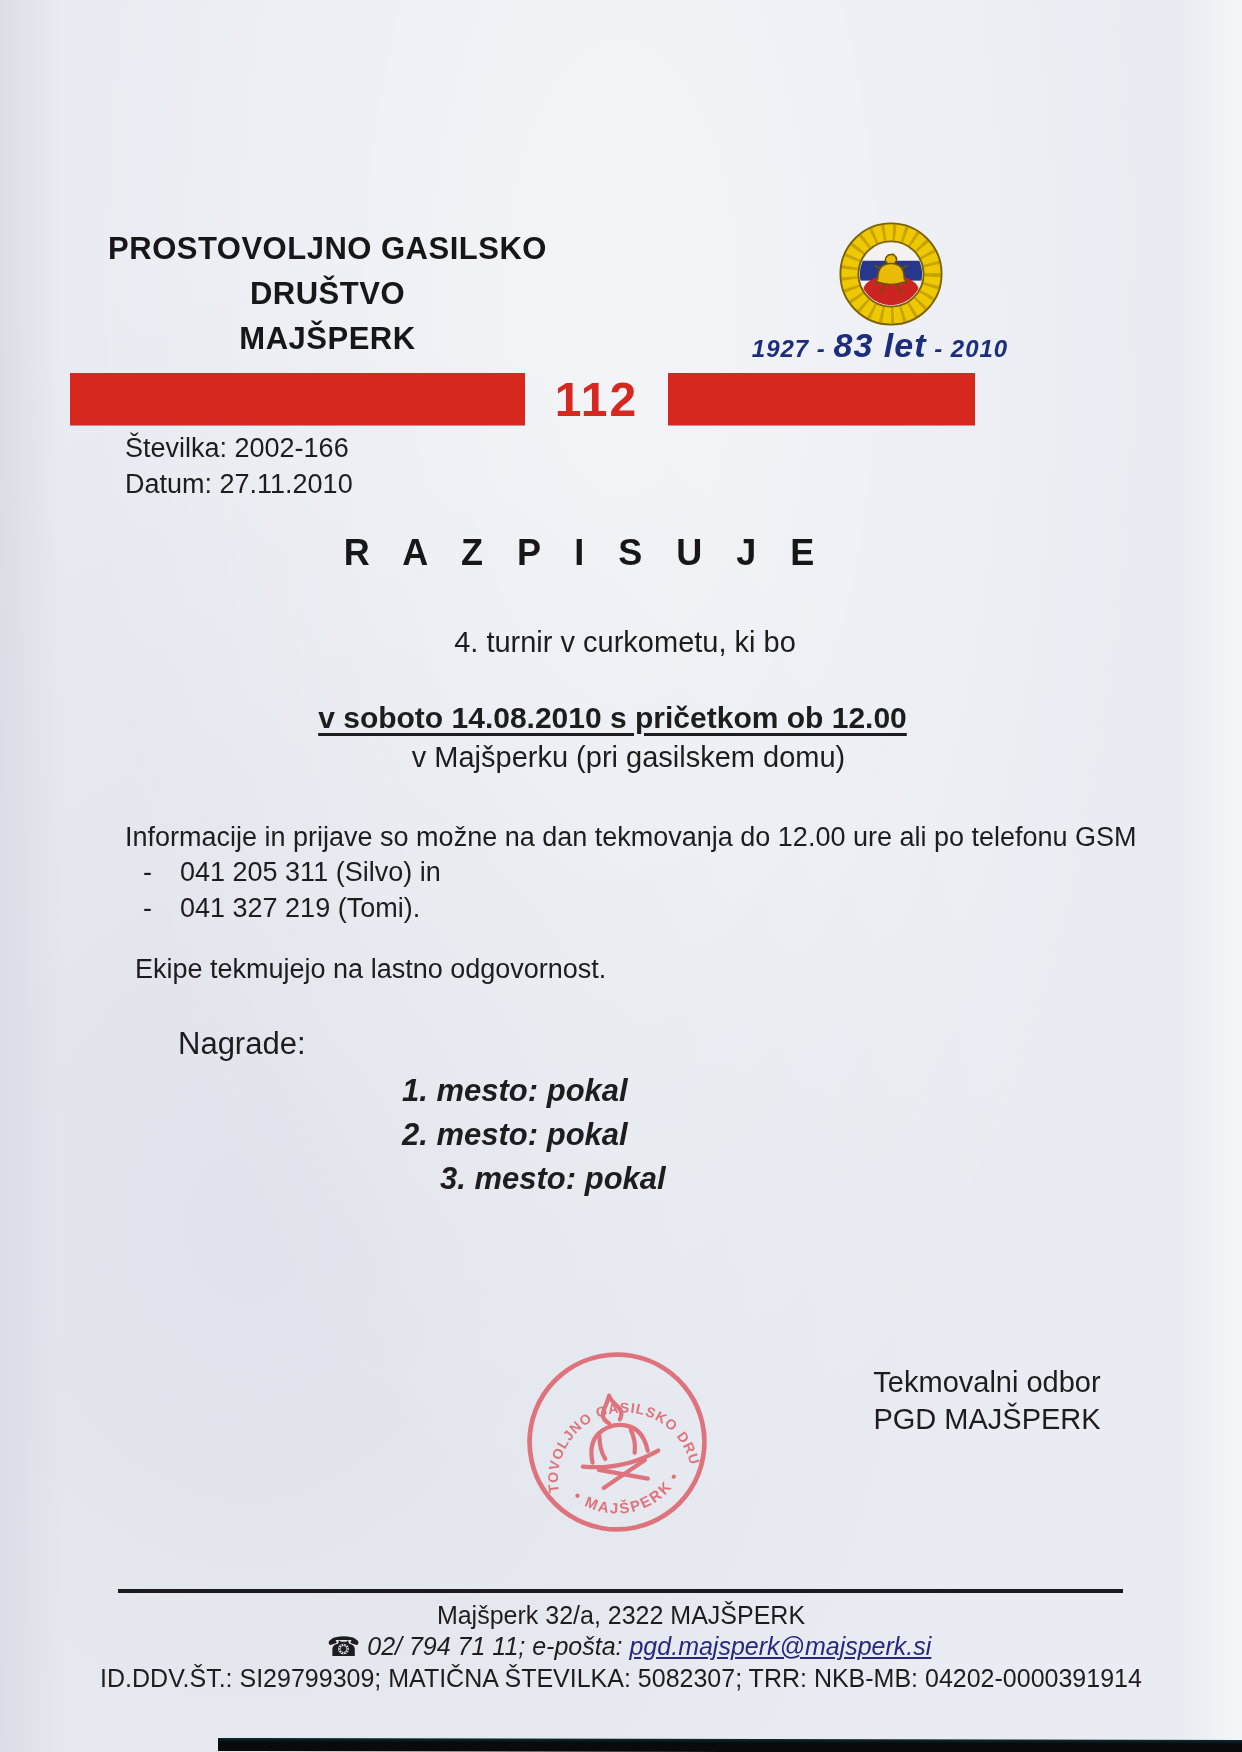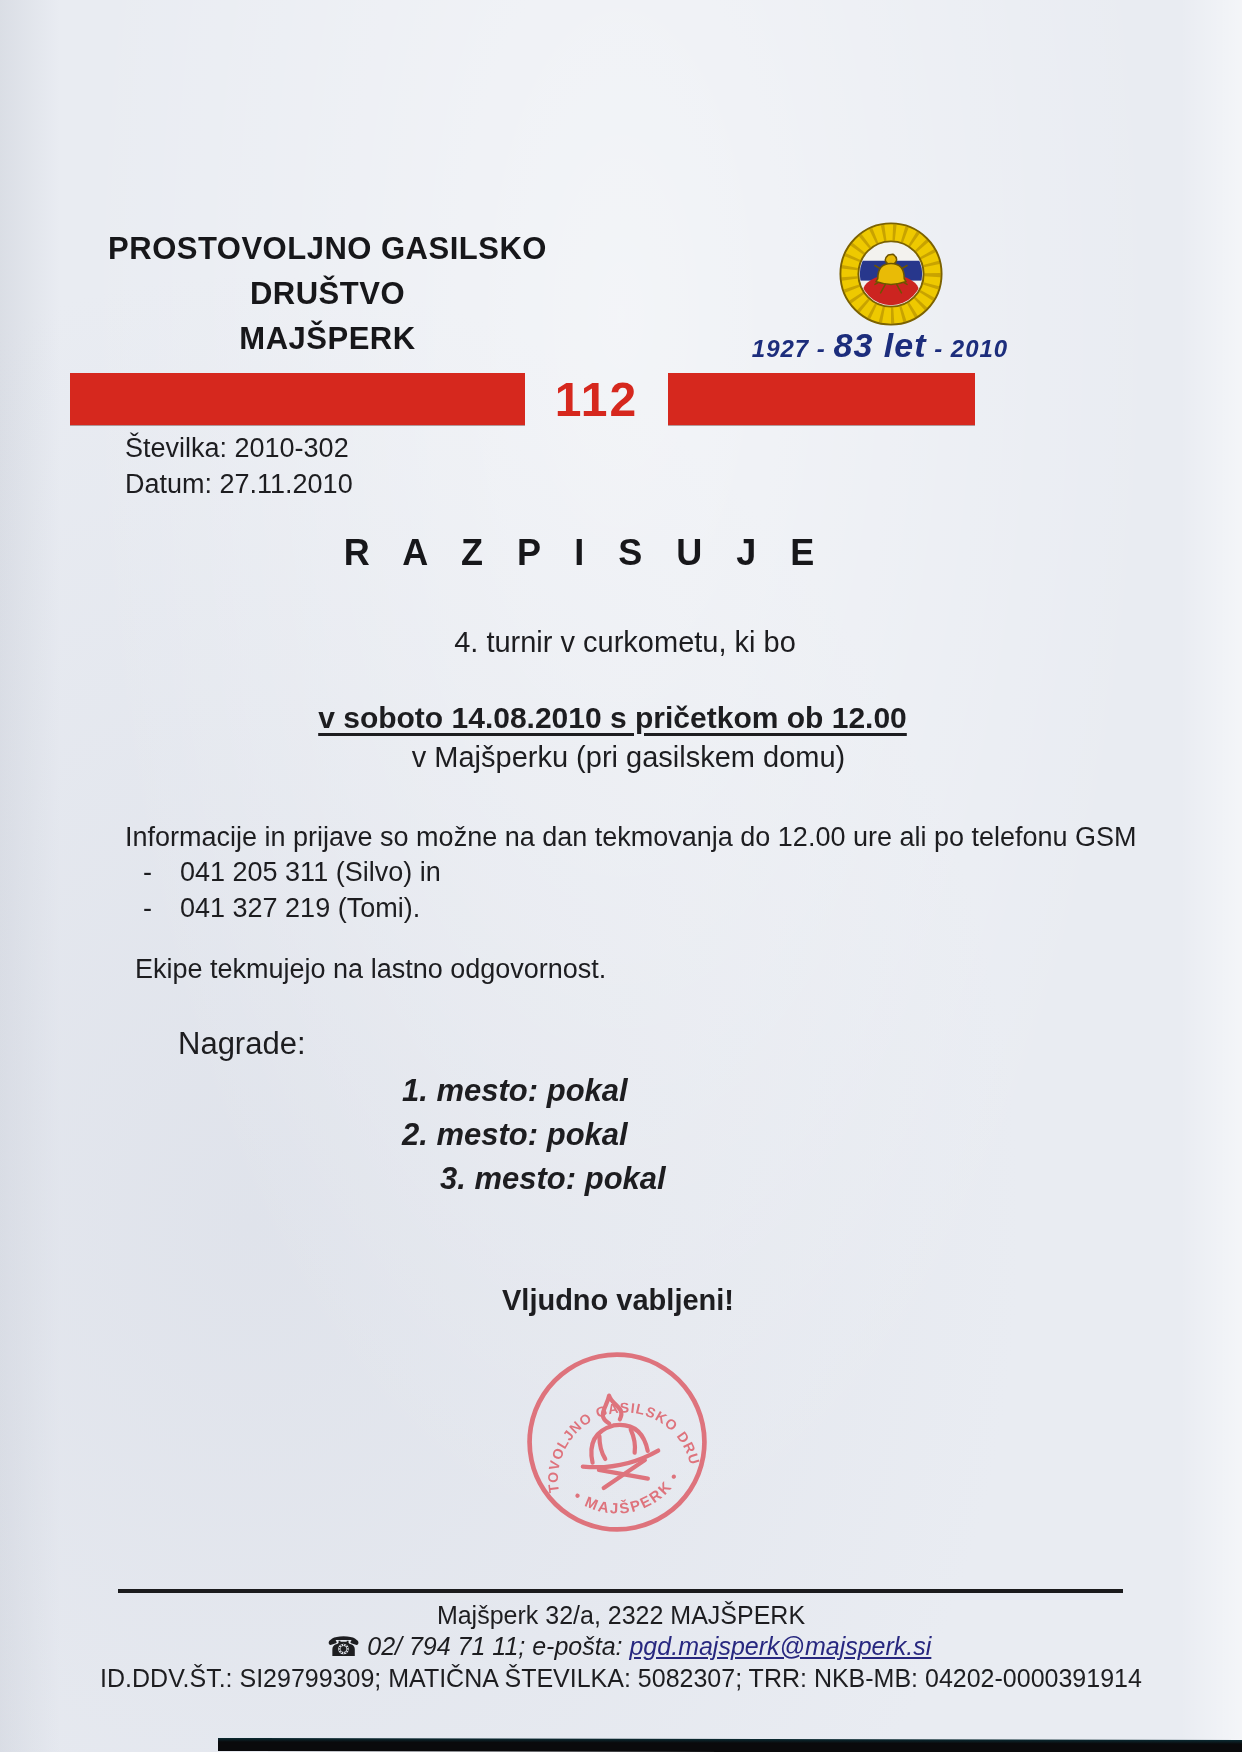--- a/index.html
+++ b/index.html
@@ -120,21 +120,21 @@
     <span>1927 -</span>
     <span class="big">83 let</span>
     <span>- 2010</span>
   </div>
 
   <div class="abs bar bar-left"></div>
   <div class="abs num112">112</div>
   <div class="abs bar bar-right"></div>
 
   <div class="abs doc-meta">
-    <div>Številka: 2010-302</div>
+    <div>Številka: 2002-166</div>
     <div>Datum: 27.11.2010</div>
   </div>
 
   <div class="abs announce-title">R A Z P I S U J E</div>
   <div class="abs event-line">4.  turnir v curkometu, ki bo</div>
   <div class="abs date-line">v soboto 14.08.2010 s pričetkom ob 12.00</div>
   <div class="abs location-line">v Majšperku (pri gasilskem domu)</div>
 
   <div class="abs info-line">Informacije in prijave so možne na dan tekmovanja do 12.00 ure ali po telefonu GSM</div>
   <div class="abs phone-row" style="top:857px;">
@@ -146,21 +146,20 @@
     <span>041 327 219 (Tomi).</span>
   </div>
 
   <div class="abs resp-line">Ekipe tekmujejo na lastno odgovornost.</div>
 
   <div class="abs prizes-label">Nagrade:</div>
   <div class="abs prize-item" style="top:1073px;">1. mesto: pokal</div>
   <div class="abs prize-item" style="top:1117px;">2. mesto: pokal</div>
   <div class="abs prize-item" style="top:1161px;margin-left:38px;">3. mesto: pokal</div>
 
-  <div class="abs closing-line">Vljudno vabljeni!</div>
 
   <svg class="abs stamp" width="188" height="188" viewBox="0 0 200 200">
     <defs>
       <path id="stampTopArc" d="M 28.8 140.7 A 71 71 0 1 1 171.2 140.7" fill="none"></path>
       <path id="stampBottomArc" d="M 37.7 143.6 A 76 76 0 0 0 162.3 143.6" fill="none"></path>
     </defs>
     <circle cx="100" cy="100" r="93" fill="none" stroke="#dd5a64" stroke-width="5"></circle>
     <text font-family="Liberation Sans, sans-serif" font-size="15" font-weight="bold" fill="#dd5a64" letter-spacing="1">
       <textPath href="#stampTopArc" startOffset="50%" text-anchor="middle">PROSTOVOLJNO GASILSKO DRUŠTVO</textPath>
     </text>
@@ -169,20 +168,24 @@
     </text>
     <g transform="translate(100,104)" fill="none" stroke="#dd5a64" stroke-width="4.5" stroke-linecap="round" stroke-linejoin="round">
       <path d="M -30 12 Q -30 -20 0 -22 Q 30 -20 30 12"></path>
       <path d="M -41 14 Q 0 27 41 14"></path>
       <path d="M -17 -14 Q -20 0 -16 11 M 17 -14 Q 20 0 16 11"></path>
       <path d="M -4 -25 C -16 -36 -3 -42 2 -54 C 3 -43 17 -38 8 -27"></path>
       <path d="M -25 21 L 24 41 M 25 21 L -24 41"></path>
     </g>
   </svg>
 
+  <div class="abs signature">
+    <div>Tekmovalni odbor</div>
+    <div>PGD MAJŠPERK</div>
+  </div>
 
   <div class="abs footer-rule"></div>
   <div class="abs footer">
     <div>Majšperk 32/a, 2322  MAJŠPERK</div>
     <div class="contact">
       <span class="tel-icon">☎</span>
       <span>02/ 794 71 11; e-pošta: </span><span class="email">pgd.majsperk@majsperk.si</span>
     </div>
     <div>ID.DDV.ŠT.: SI29799309; MATIČNA ŠTEVILKA: 5082307; TRR: NKB-MB:  04202-0000391914</div>
   </div>

